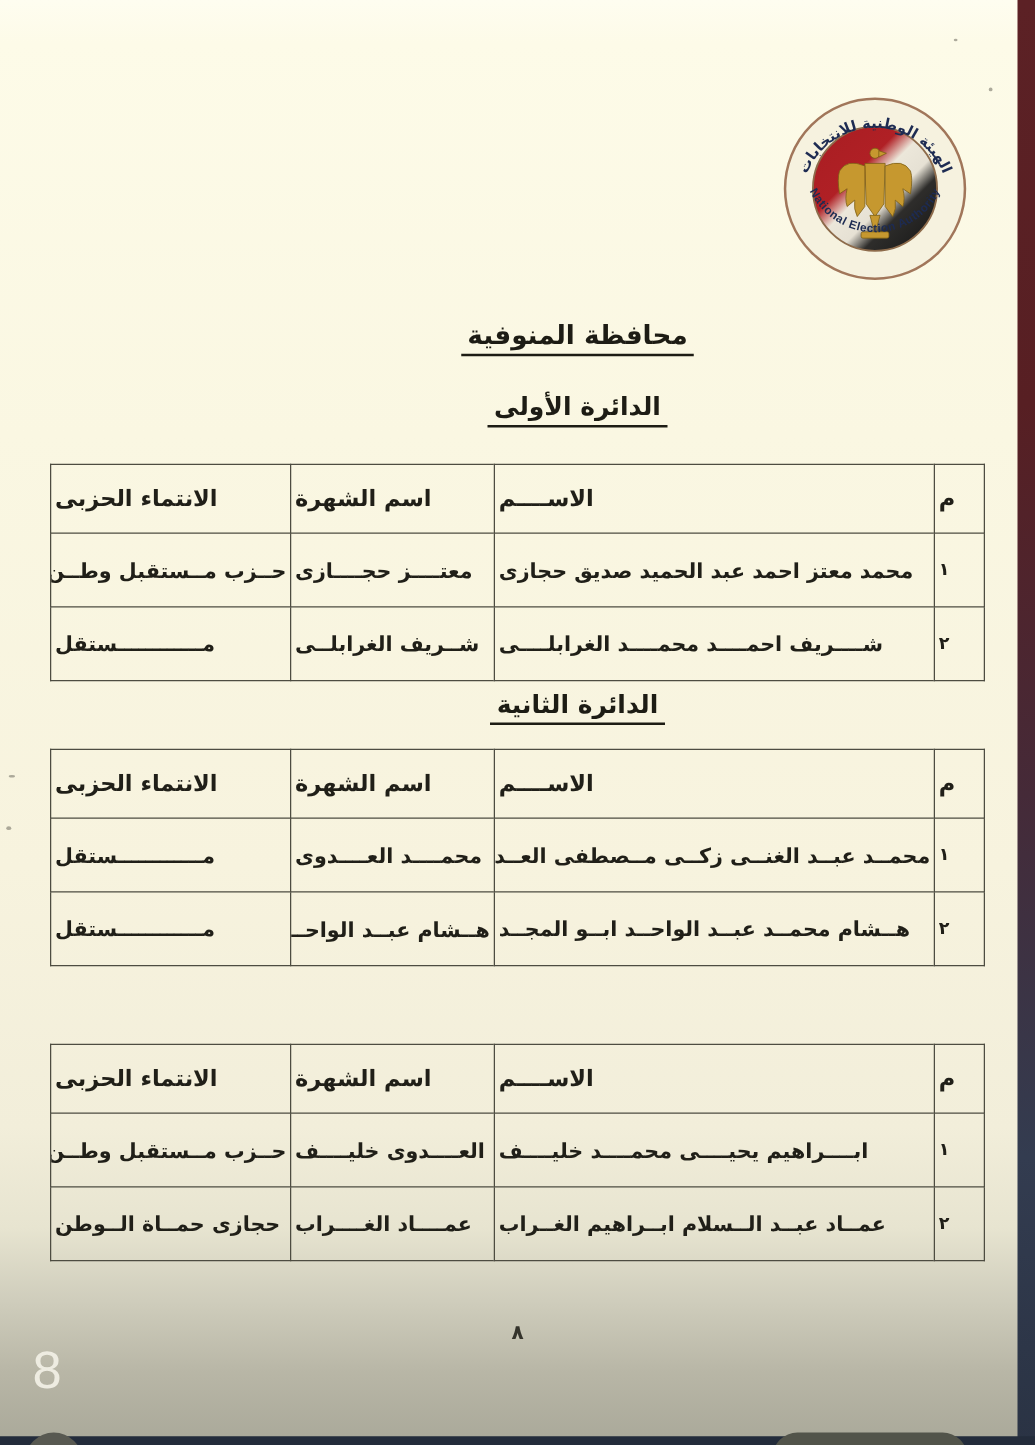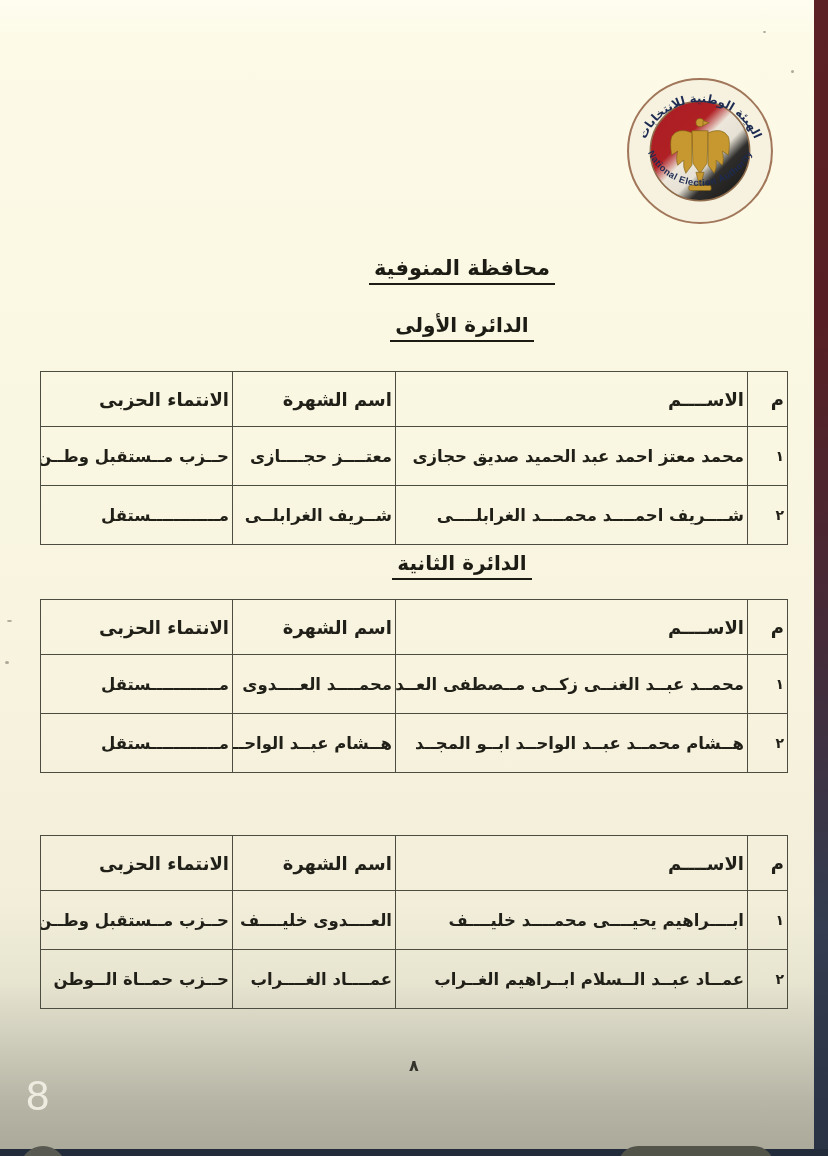--- a/index.html
+++ b/index.html
@@ -35,21 +35,21 @@
   .t-d2{top:551px;font-size:20px;}
   .t-d3{top:790px;font-size:20px;}
 
   
   .ctable{
     position:absolute;left:40px;border-collapse:collapse;table-layout:fixed;
     width:747px;direction:rtl;background:transparent;
   }
   .tb1{top:371px;} .tb2{top:599px;} .tb3{top:835px;}
   .ctable th,.ctable td{
-    border:1.5px solid #4d4c41;font-weight:bold;text-align:right;
+    border:1.5px solid #4d4c41;font-weight:bold;text-align:left;
     color:#201f18;overflow:hidden;white-space:nowrap;padding:0 3px;
   }
   .ctable th{height:54px;font-size:18px;}
   .ctable td{height:58px;font-size:16.5px;}
   .ctable td.serial{font-size:14px;}
 
   
   .page-num-ar{position:absolute;left:0;width:828px;top:1056px;text-align:center;
     font-size:16px;font-weight:bold;color:#34332b;}
   .page-num-overlay{position:absolute;left:26px;top:1072px;font-size:42px;font-weight:300;
@@ -181,21 +181,21 @@
     <tr>
       <td class="serial">١</td>
       <td>ابــــراهيم يحيــــى محمــــد خليــــف</td>
       <td>العــــدوى خليــــف</td>
       <td>حــزب مــستقبل وطــن</td>
     </tr>
     <tr>
       <td class="serial">٢</td>
       <td>عمــاد عبــد الــسلام ابــراهيم الغــراب</td>
       <td>عمــــاد الغــــراب</td>
-      <td>حــزب حمــاة الــوطن</td>
+      <td>حجازى حمــاة الــوطن</td>
     </tr>
   </tbody>
     </table>
 
   <div class="page-num-ar">٨</div>
   <div class="page-num-overlay">8</div>
 
   <div class="speck" style="left:7px;top:620px;width:5px;height:2px;"></div>
   <div class="speck" style="left:5px;top:661px;width:4px;height:3px;"></div>
   <div class="speck" style="left:763px;top:31px;width:3px;height:2px;"></div>

